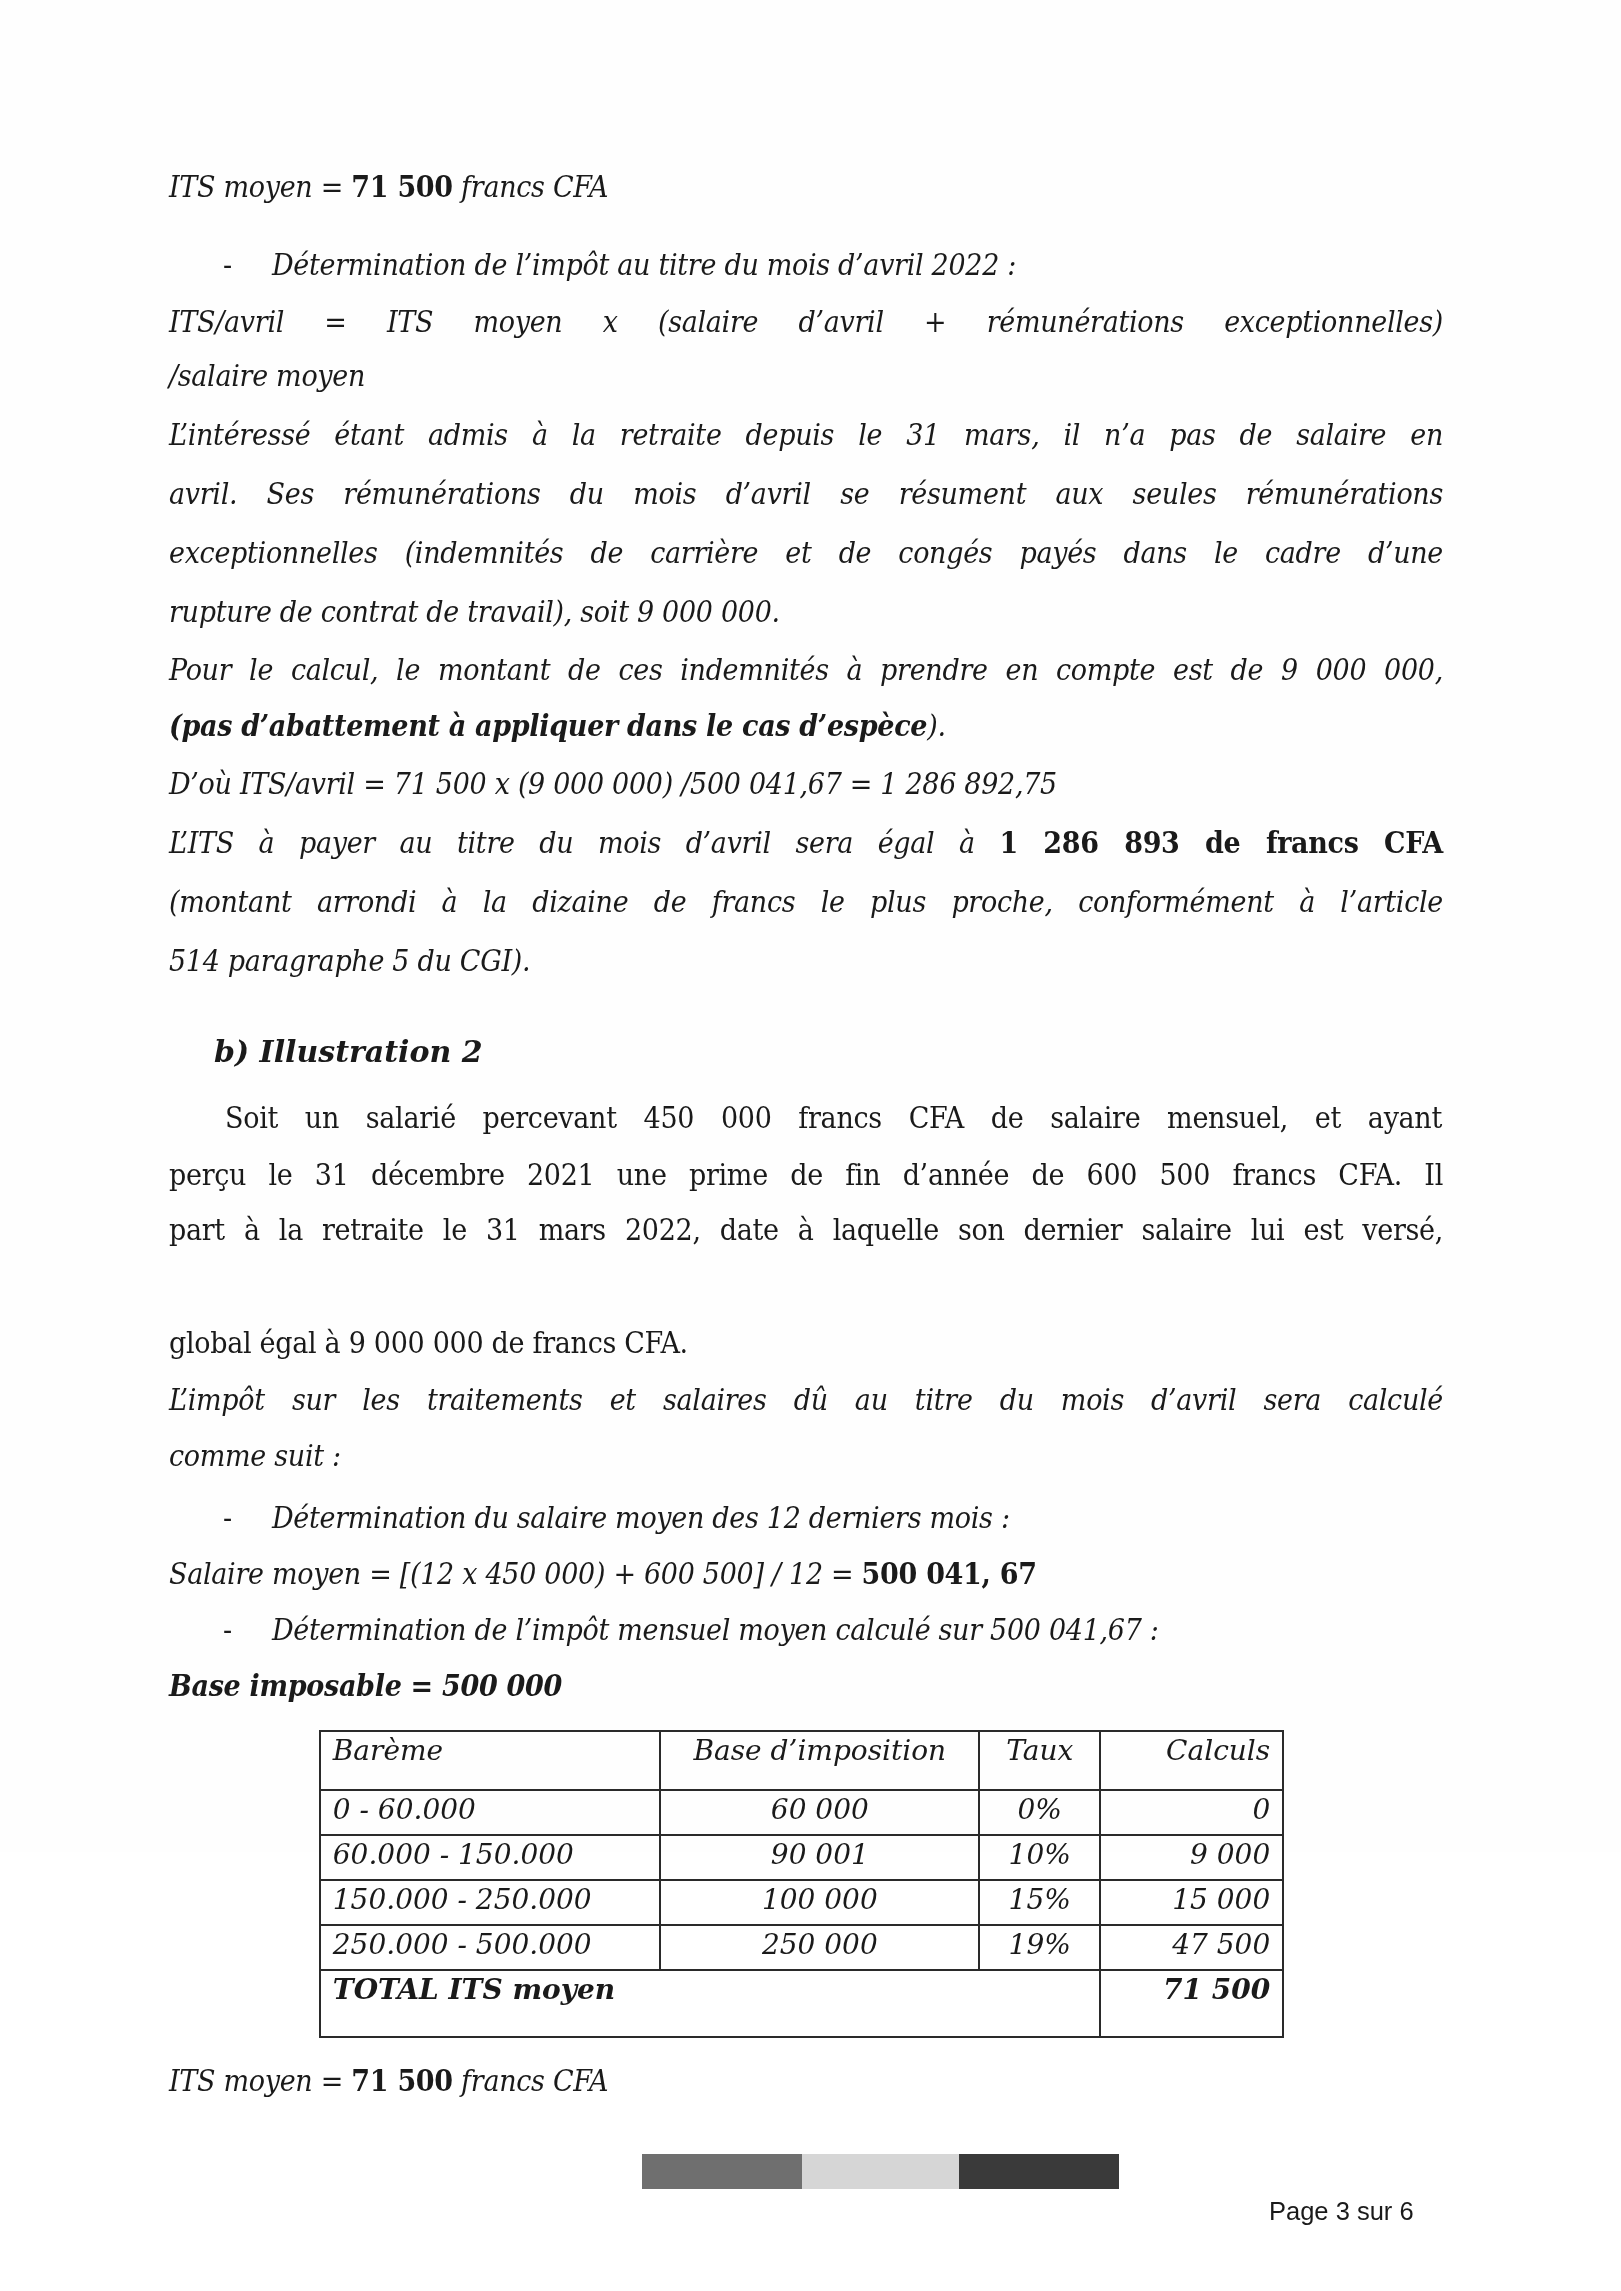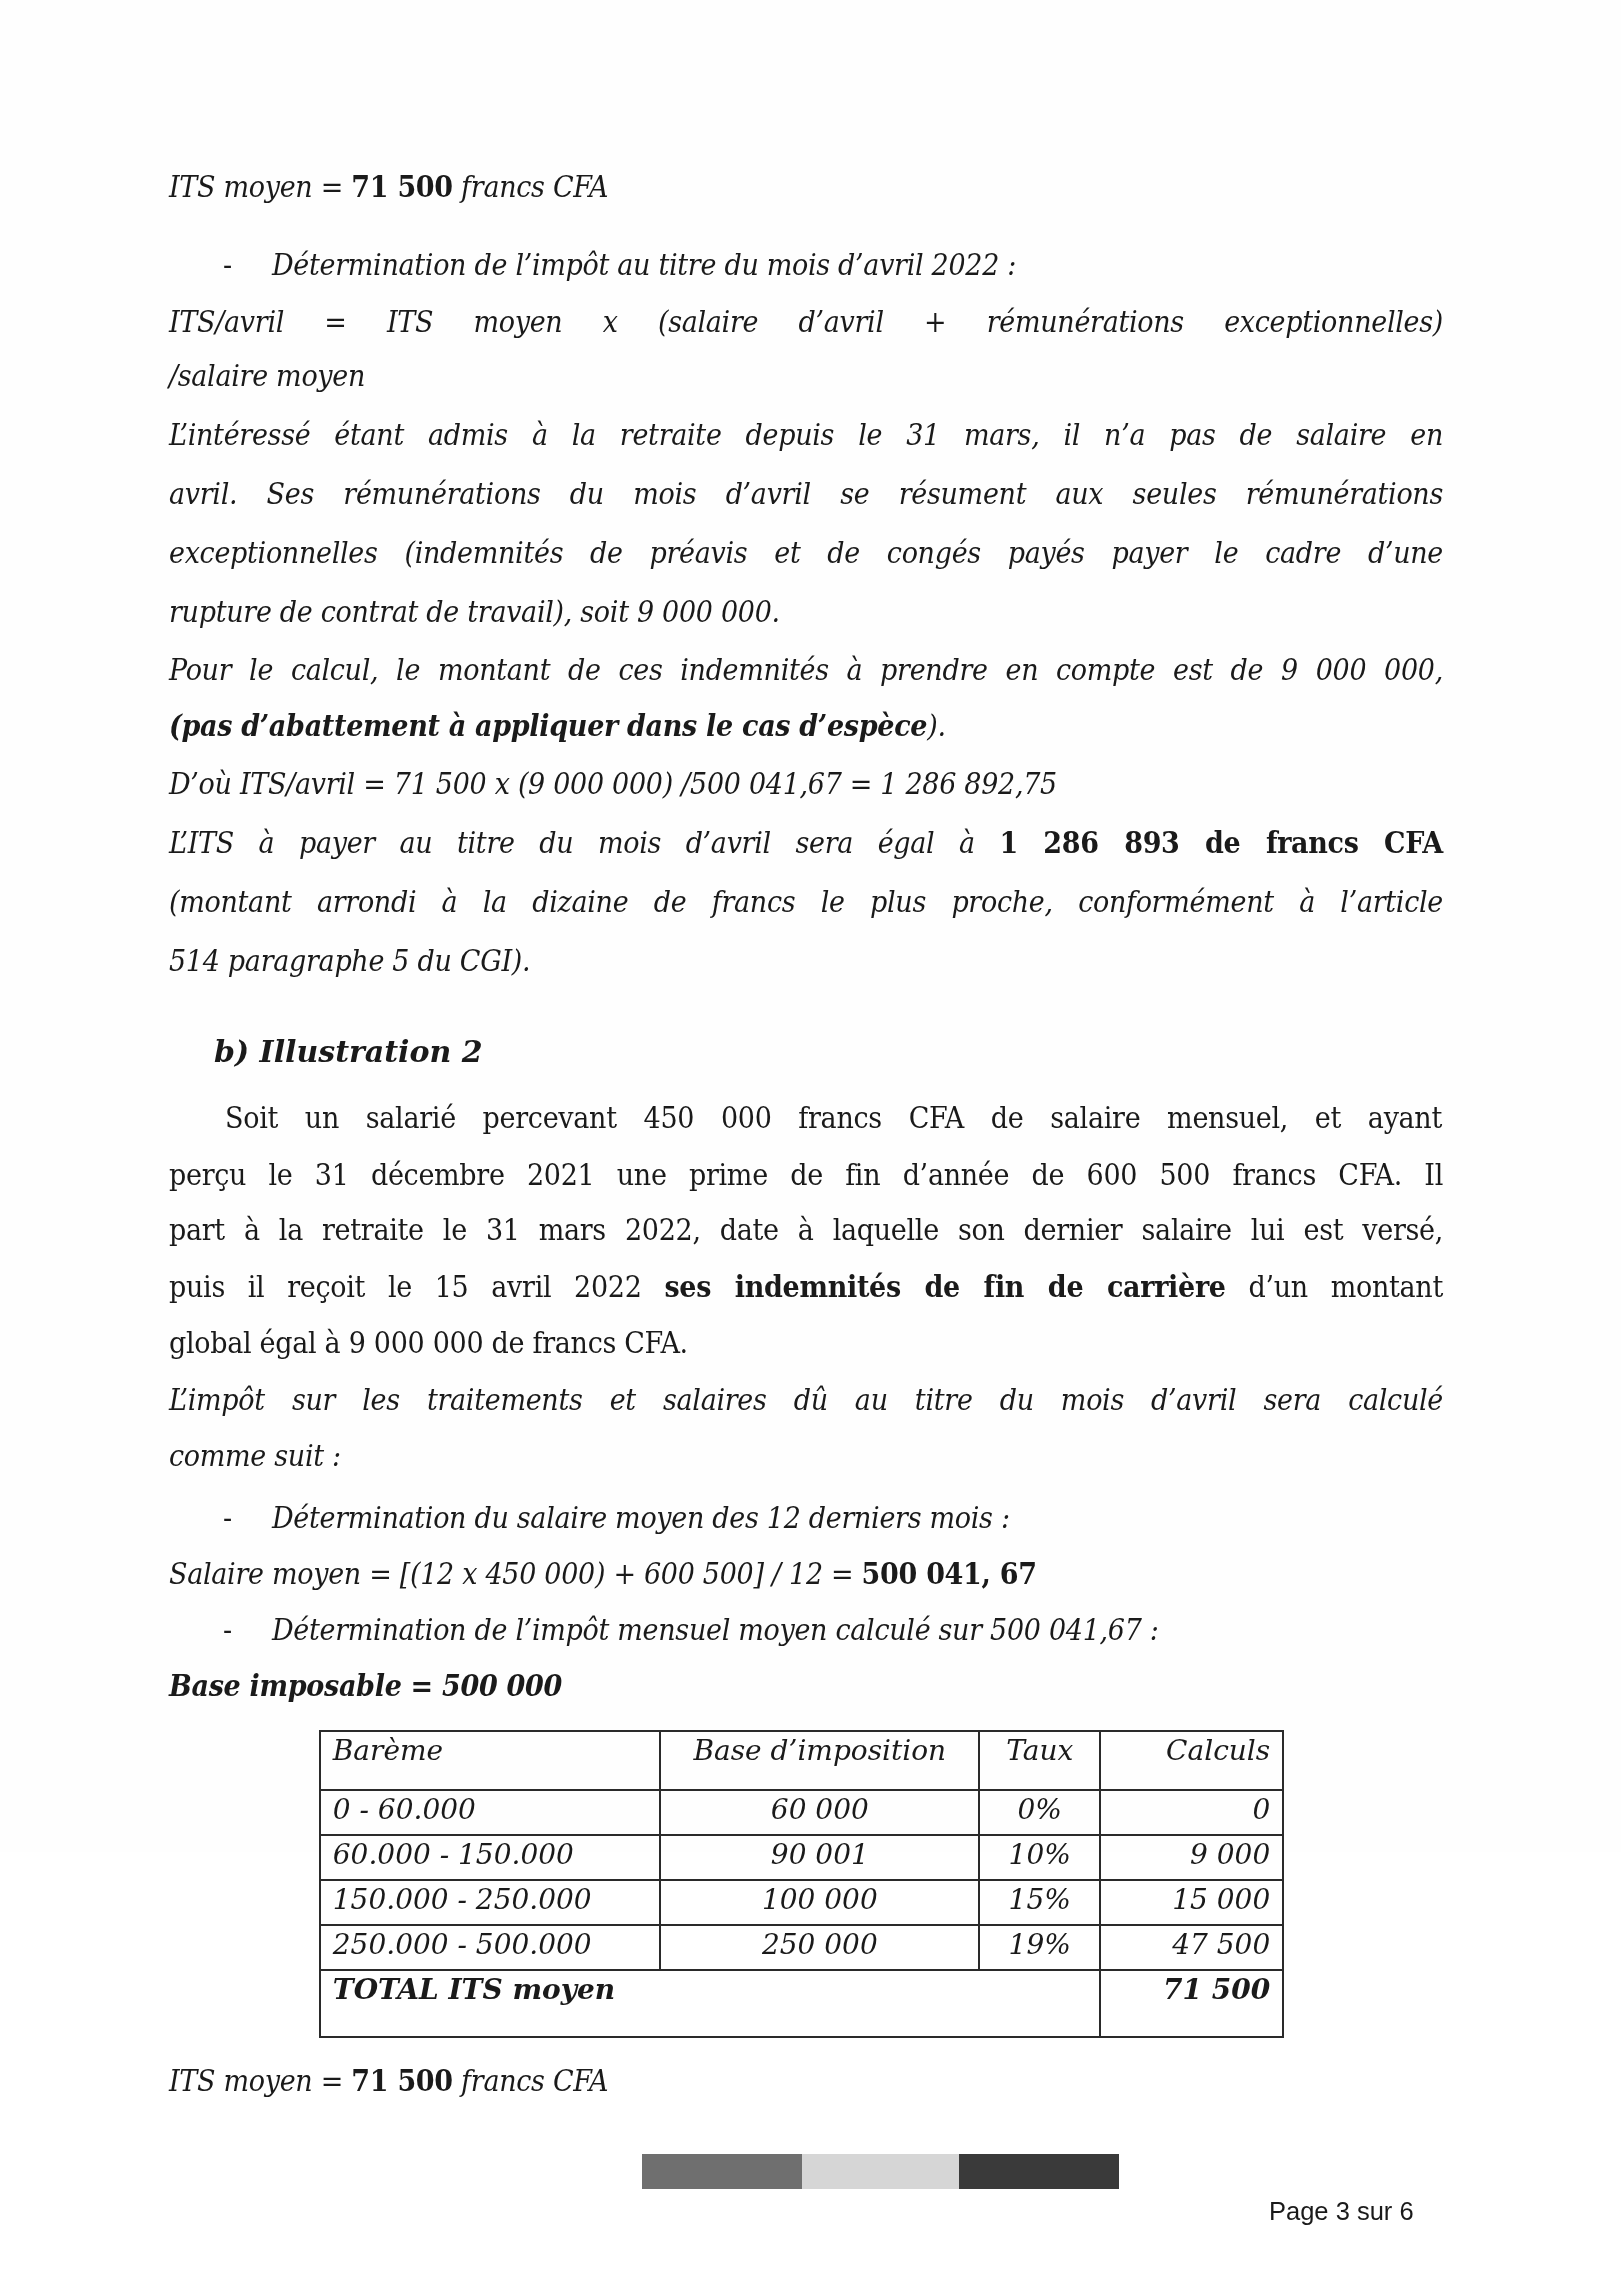--- a/index.html
+++ b/index.html
@@ -119,44 +119,41 @@
 
   <div class="line" style="top:247px; left:223px;">
     <span class="bullet-dash">-</span><span>Détermination de l’impôt au titre du mois d’avril 2022 :</span>
   </div>
 
   <div class="line justify" style="top:304px;">ITS/avril  =  ITS moyen  x  (salaire d’avril  +  rémunérations exceptionnelles)</div>
   <div class="line" style="top:358px;">/salaire moyen</div>
 
   <div class="line justify" style="top:417px;">L’intéressé étant admis à la retraite depuis le 31 mars, il n’a pas de salaire en</div>
   <div class="line justify" style="top:476px;">avril. Ses rémunérations du mois d’avril se résument aux seules rémunérations</div>
-  <div class="line justify" style="top:535px;">exceptionnelles (indemnités de préavis et de congés payés payer le cadre d’une</div>
+  <div class="line justify" style="top:535px;">exceptionnelles (indemnités de carrière et de congés payés dans le cadre d’une</div>
   <div class="line" style="top:594px;">rupture de contrat de travail), soit 9 000 000.</div>
 
   <div class="line justify" style="top:652px;">Pour le calcul, le montant de ces indemnités à prendre en compte est de 9 000 000,</div>
   <div class="line" style="top:708px;">
     <span class="bold">(pas d’abattement à appliquer dans le cas d’espèce</span><span>).</span>
   </div>
 
   <div class="line" style="top:766px;">D’où ITS/avril = 71 500 x (9 000 000) /500 041,67 = 1 286 892,75</div>
 
   <div class="line justify" style="top:825px;">
     <span>L’ITS à payer au titre du mois d’avril sera égal à </span><span class="bold upright">1 286 893 de francs CFA</span>
   </div>
   <div class="line justify" style="top:884px;">(montant arrondi à la dizaine de francs le plus proche, conformément à l’article</div>
   <div class="line" style="top:943px;">514 paragraphe 5 du CGI).</div>
 
   <div class="heading" style="top:1034px;">b) Illustration 2</div>
 
   <div class="line justify upright" style="top:1100px; left:225px; width:1217px;">Soit un salarié percevant 450 000 francs CFA de salaire mensuel, et ayant</div>
   <div class="line justify upright" style="top:1157px;">perçu le 31 décembre 2021 une prime de fin d’année de 600 500 francs CFA. Il</div>
   <div class="line justify upright" style="top:1212px;">part à la retraite le 31 mars 2022, date à laquelle son dernier salaire lui est versé,</div>
-  <div class="line justify upright" style="top:1269px;">
-    <span>puis il reçoit le 15 avril 2022 </span><span class="bold">ses indemnités de fin de carrière</span><span> d’un montant</span>
-  </div>
   <div class="line upright" style="top:1325px;">global égal à 9 000 000 de francs CFA.</div>
 
   <div class="line justify" style="top:1382px;">L’impôt sur les traitements et salaires dû au titre du mois d’avril sera calculé</div>
   <div class="line" style="top:1438px;">comme suit :</div>
 
   <div class="line" style="top:1500px; left:223px;">
     <span class="bullet-dash">-</span><span>Détermination du salaire moyen des 12 derniers mois :</span>
   </div>
 
   <div class="line" style="top:1556px;">

